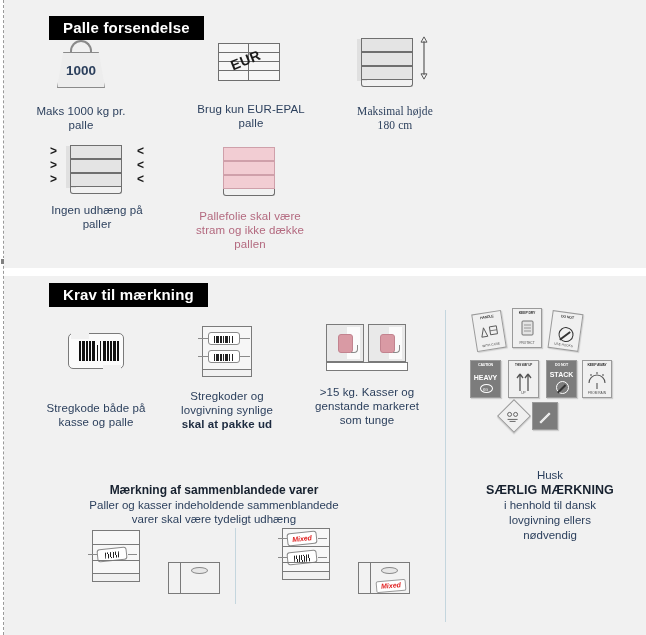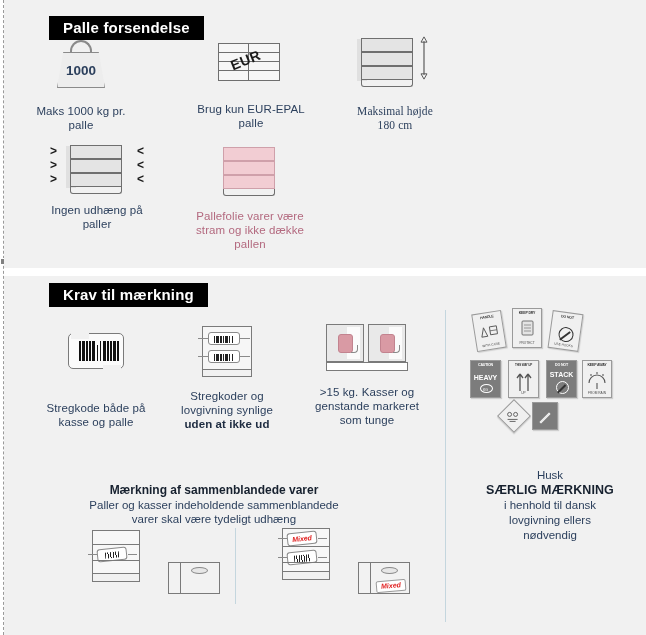--- a/index.html
+++ b/index.html
@@ -434,21 +434,21 @@
           </div>
         <div class="box" style="top:16px; height:14px;">
             <div class="lit" style="background:rgba(255,255,255,.45)"></div>
           </div>
         <div class="box" style="top:30px; height:14px;">
             <div class="lit" style="background:rgba(255,255,255,.45)"></div>
           </div>
         <div class="base" style="top:44px;"></div>
       </div>
       <div class="cap pink" style="margin-top:8px;">
-        <div>Pallefolie varer være</div>
+        <div>Pallefolie skal være</div>
         <div>stram og ikke dække</div>
         <div>pallen</div>
       </div>
     </div>
   </div>
 
   <div class="panel" id="panel-marking">
 
     <div class="band" id="band-marking">Krav til mærkning</div>
 
@@ -508,21 +508,21 @@
             </div>
         </div>
         <div class="arm" style="left:44px; top:14px;"></div>
         <div class="arm" style="left:44px; top:32px;"></div>
         <div class="arm" style="left:2px;  top:14px;"></div>
         <div class="arm" style="left:2px;  top:32px;"></div>
       </div>
       <div class="cap" style="margin-top:9px;">
         <div>Stregkoder og</div>
         <div>lovgivning synlige</div>
-        <div><b>uden at ikke ud</b></div>
+        <div><b>skal at pakke ud</b></div>
       </div>
     </div>
 
     <div class="cell" style="left:293px; top:48px; width:140px;">
       <div class="icon-wrap heavy">
         <div class="bx" style="left:0;">
           <div class="hl"></div>
             <div class="tag"></div>
             <div class="hook"></div>
         </div>

